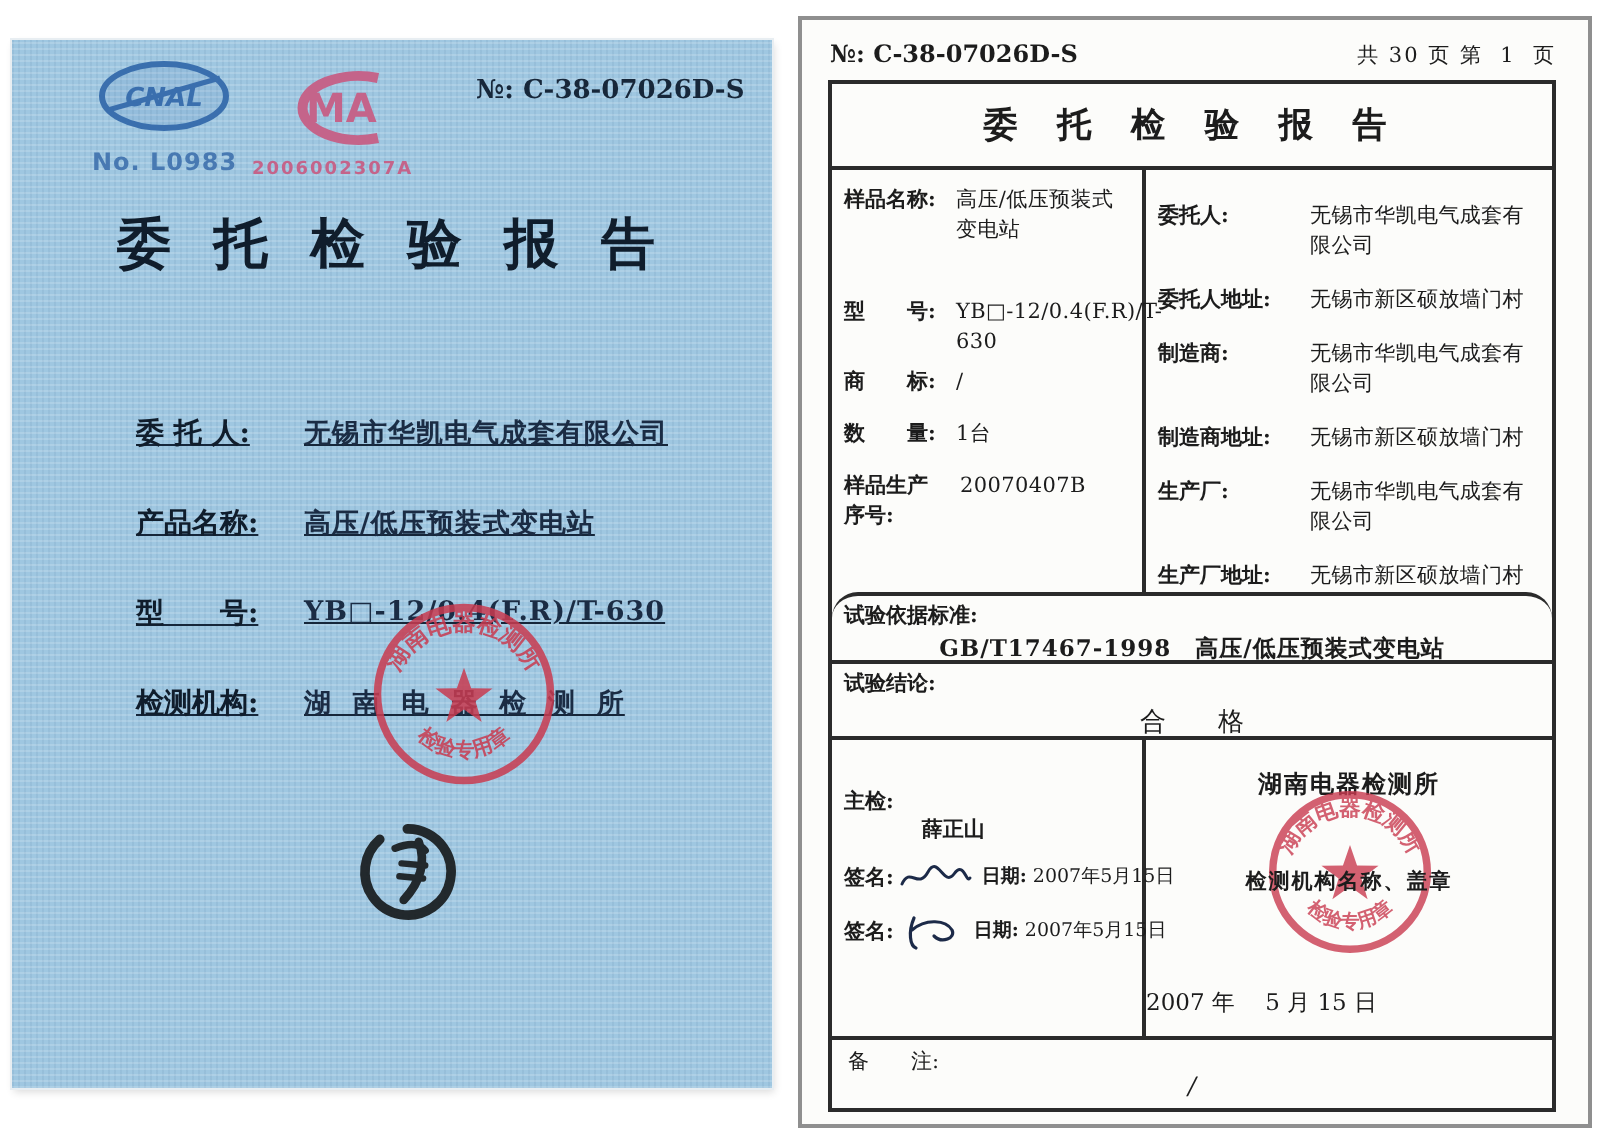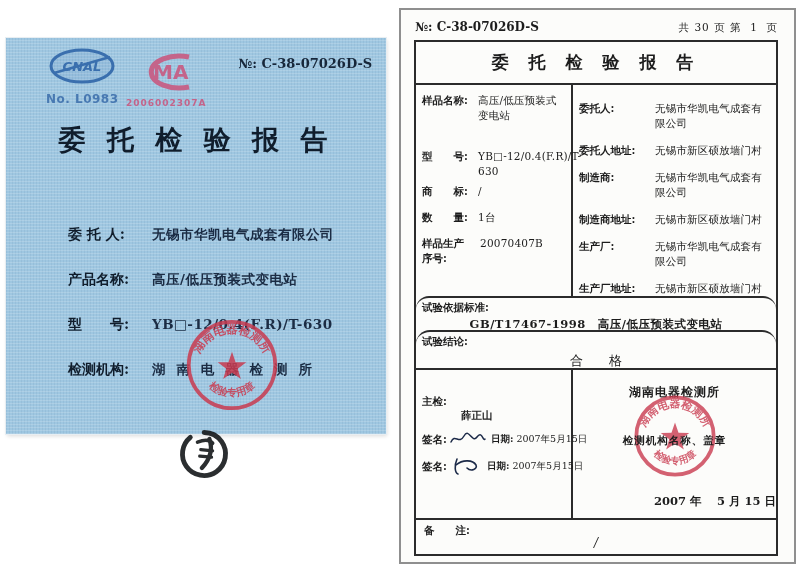--- a/index.html
+++ b/index.html
@@ -1,39 +1,39 @@
 <!DOCTYPE html>
 <html><head>
 <meta charset="utf-8">
 <style>
   html,body{margin:0;padding:0;background:#ffffff;}
   body{font-family:"DejaVu Sans","Liberation Sans",sans-serif;-webkit-font-smoothing:antialiased;}
   .scan{position:relative;width:800px;height:570px;background:#ffffff;overflow:hidden;}
 
   
   .cover{
-    position:absolute;left:6px;top:38px;width:380px;height:396px;
+    position:absolute;left:6px;top:20px;width:380px;height:524px;
     background:
       repeating-linear-gradient(0deg, rgba(255,255,255,.16) 0 1px, rgba(0,0,0,0) 1px 3px),
       repeating-linear-gradient(90deg, rgba(40,80,120,.07) 0 1px, rgba(0,0,0,0) 1px 3px),
       #9fc7e1;
     box-shadow:0 0 0 1px #e8eef2, 1px 2px 4px rgba(0,0,0,.15);
     color:#15263a;
   }
   .cnal-group{position:absolute;left:40px;top:8px;text-align:center;}
   .cnal-no{margin-top:2px;font-size:12px;font-weight:bold;color:#4879b2;letter-spacing:.5px;}
   .cma-group{position:absolute;left:120px;top:14px;text-align:center;}
   .cma-no{margin-top:2px;font-size:9px;font-weight:bold;color:#c4648a;letter-spacing:1px;}
   .cover-no{position:absolute;left:232px;top:18px;font-size:13px;font-weight:bold;color:#17273a;font-family:"DejaVu Serif","Liberation Serif",serif;}
   .cover-title{
     position:absolute;left:0;top:84px;width:100%;text-align:center;
     font-size:27px;font-weight:bold;letter-spacing:6px;color:#101d2c;
     font-family:"DejaVu Serif","Liberation Serif",serif;white-space:pre;
   }
-  .cover-fields{position:absolute;left:62px;top:188px;right:20px;}
+  .cover-fields{position:absolute;left:62px;top:188px;right:20px;text-decoration:underline;}
   .cover-row{display:flex;margin-bottom:27px;font-family:"DejaVu Serif","Liberation Serif",serif;}
   .cover-row .lbl{flex:none;width:84px;font-size:14px;font-weight:bold;white-space:pre-wrap;color:#101d2c;}
   .cover-row .val{font-size:13.5px;font-weight:bold;color:#1b2c44;white-space:pre-wrap;letter-spacing:.5px;}
   .cover-stamp{position:absolute;left:179px;top:280px;width:94px;height:94px;pointer-events:none;opacity:.85;}
   .ink-emblem{position:absolute;left:170px;top:388px;width:56px;height:56px;opacity:.9;}
 
   
   .page{
     position:absolute;left:399px;top:8px;width:397px;height:556px;
     background:#fcfcfa;border:2px solid #8f8f8f;box-sizing:border-box;
@@ -56,38 +56,38 @@
   .col-r{flex:1;padding:4px 4px 0 6px;}
   .frow{display:flex;line-height:15px;font-size:10.5px;}
   .frow .lbl{flex:none;font-weight:bold;white-space:pre-wrap;}
   .frow .val{white-space:pre-wrap;letter-spacing:.2px;}
   .l-lbl{width:56px;}
   .r-lbl{width:76px;}
   .r-info .col-r .frow{margin-top:12px;}
   .r-std{height:38px;position:relative;border-radius:13px;}
   .r-std .lbl{position:absolute;left:6px;top:3px;font-size:10.5px;font-weight:bold;}
   .r-std .val{position:absolute;left:0;right:0;top:19px;text-align:center;font-size:11.5px;font-weight:bold;letter-spacing:.5px;}
-  .r-concl{height:42px;position:relative;border-radius:14px;}
+  .r-concl{height:42px;position:relative;}
   .r-concl .lbl{position:absolute;left:6px;top:3px;font-size:10.5px;font-weight:bold;}
   .r-concl .val{position:absolute;left:0;right:0;top:20px;text-align:center;font-size:13px;font-weight:normal;white-space:pre;}
   .r-sign{height:166px;display:flex;}
   .r-sign .col-l{padding-top:10px;}
   .sgrow{display:flex;align-items:center;margin-bottom:9px;font-size:10.5px;line-height:14px;}
   .sgrow .lbl{font-weight:bold;flex:none;}
   .sgrow .name{margin-left:14px;font-weight:bold;margin-top:28px;}
   .sgrow .sig{margin:0 2px;flex:none;}
   .sgrow .dlbl{font-weight:bold;margin-left:2px;flex:none;font-size:9.5px;}
   .sgrow .date{margin-left:3px;font-size:9.5px;white-space:nowrap;}
   .sign-right{flex:1;position:relative;}
   .org-name{position:absolute;left:0;right:0;top:14px;text-align:center;font-size:12px;font-weight:bold;letter-spacing:1px;}
   .org-stamp{position:absolute;left:50%;top:24px;margin-left:-42px;width:84px;height:84px;opacity:.8;}
   .org-label{position:absolute;left:0;right:0;top:64px;text-align:center;font-size:10.5px;font-weight:bold;letter-spacing:1px;}
-  .stamp-date{position:absolute;left:0;right:0;bottom:9px;text-align:right;font-size:11.5px;font-weight:bold;white-space:pre;}
+  .stamp-date{position:absolute;left:0;right:0;bottom:9px;text-align:left;font-size:11.5px;font-weight:normal;white-space:pre;}
   .r-remark{height:40px;position:relative;}
-  .r-remark .lbl{position:absolute;left:8px;top:4px;font-size:10.5px;font-weight:bold;white-space:pre;}
+  .r-remark .lbl{position:absolute;left:8px;top:4px;font-size:10.5px;font-weight:normal;white-space:pre;}
   .r-remark .val{position:absolute;left:0;right:0;top:16px;text-align:center;font-size:12px;font-style:italic;}
 </style>
 </head>
 <body>
 
 <div class="scan">
 
   <div class="cover">
 
     <div class="cnal-group">

